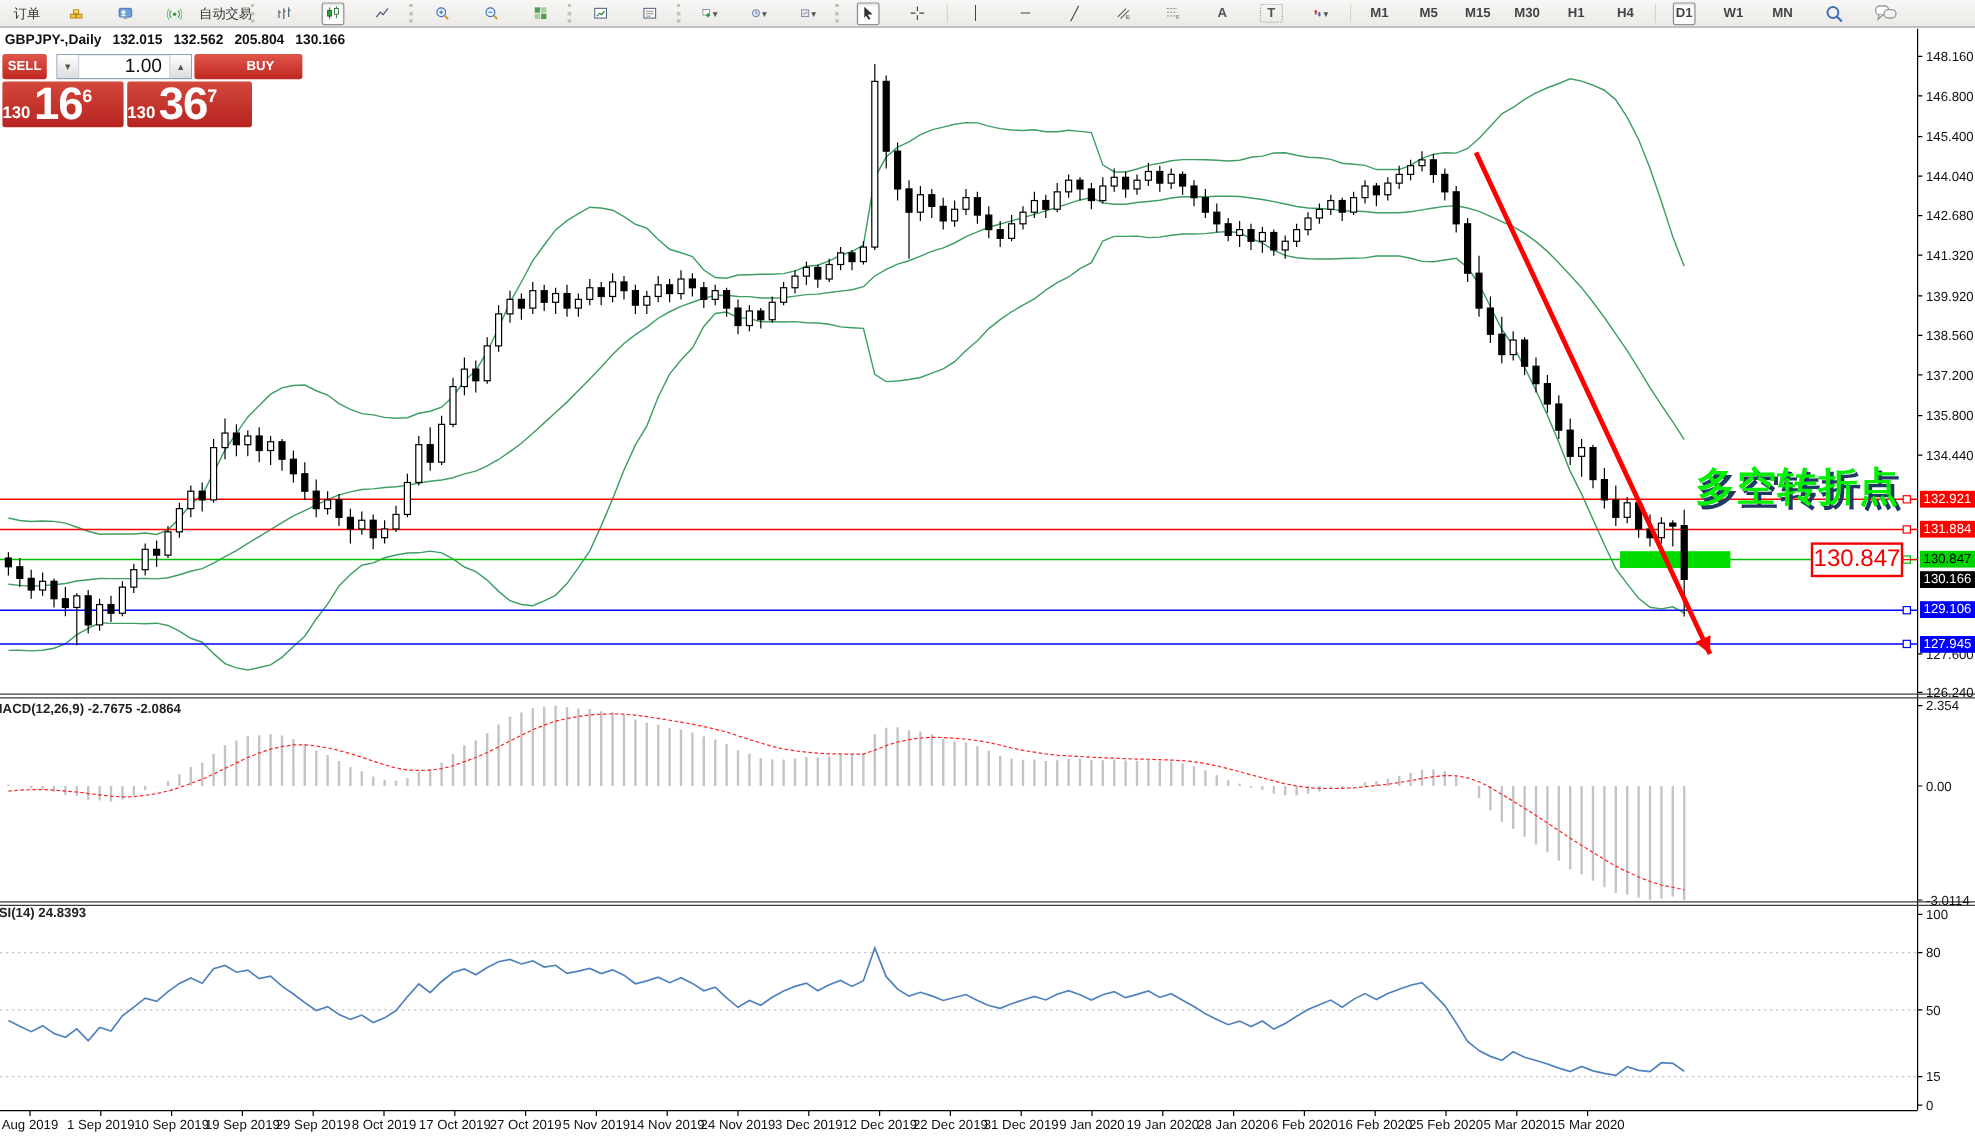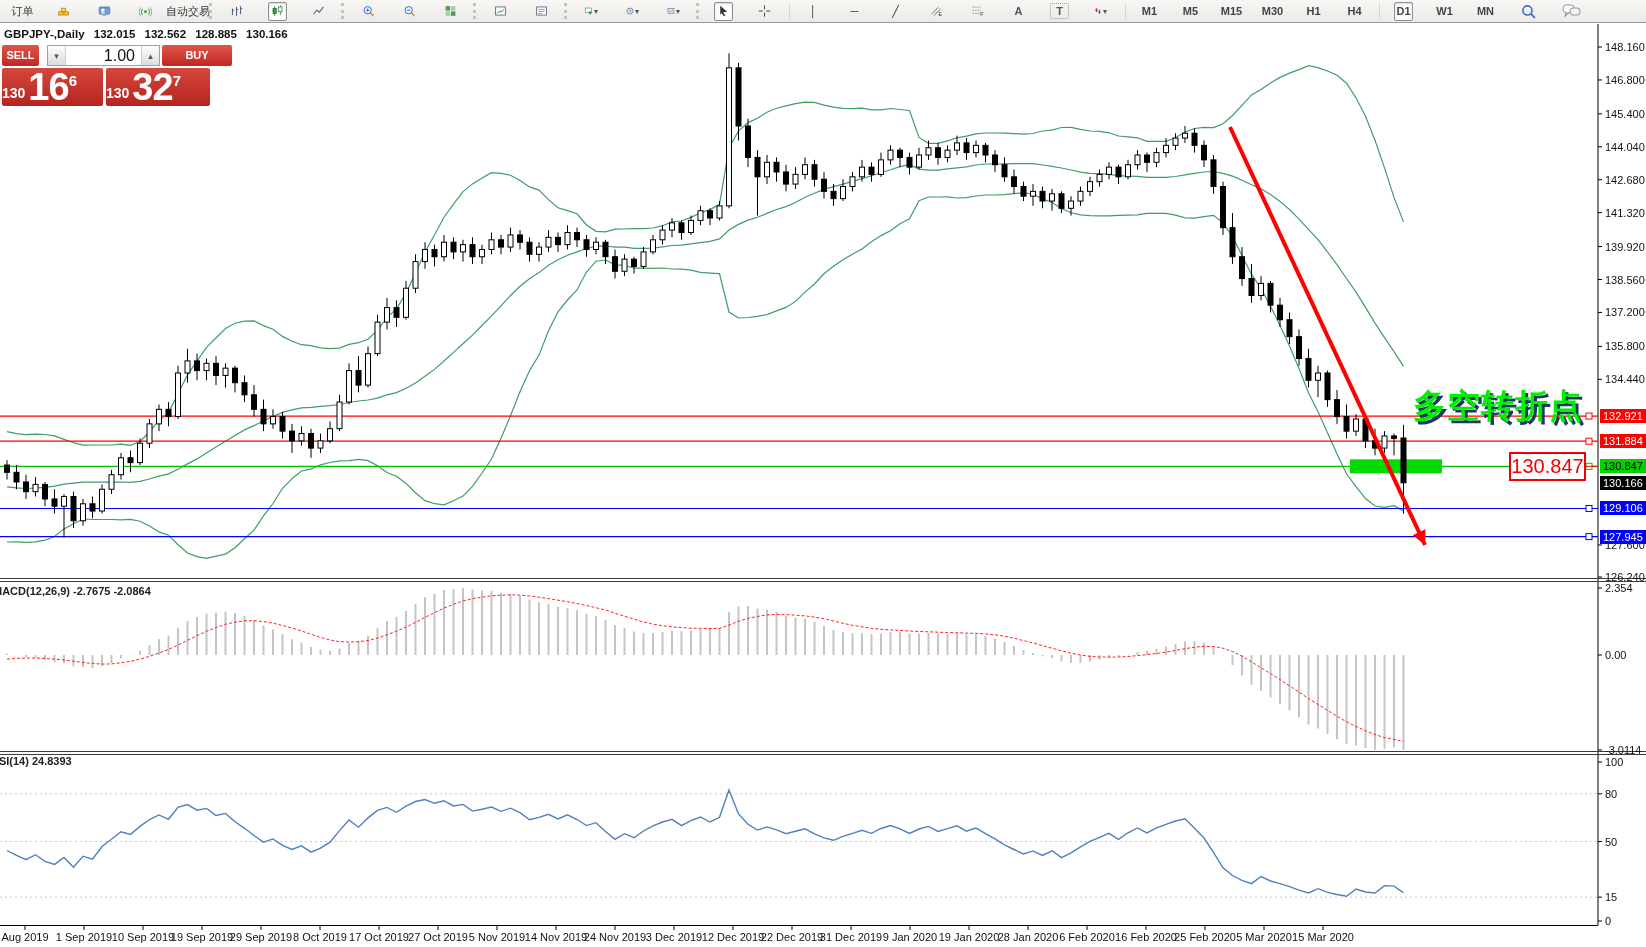--- a/index.html
+++ b/index.html
@@ -42,21 +42,21 @@
     position:absolute;left:1600px;width:45px;height:14px;z-index:6;
     font-size:11px;line-height:14px;padding-left:3px;color:#fff;
   }
   
   .trade-panel{position:absolute;left:2px;top:45px;width:208px;height:60px;z-index:20;}
   .tp-chip{
     position:absolute;top:0;height:21px;line-height:21px;text-align:center;color:#fff;
     font-size:11px;font-weight:bold;background:linear-gradient(#e0564a,#c02722);border-radius:2px;
   }
   #sell-chip{left:0;width:37px;text-align:center;}
-  #buy-chip{left:160px;width:70px;}
+  #buy-chip{left:160px;width:70px;padding-left:20px;}
   .tp-vol{
     position:absolute;left:45px;top:0;width:113px;height:21px;box-sizing:border-box;
     background:#fff;border:1px solid #8ea4bd;display:flex;align-items:center;
   }
   .tp-volbtn{
     width:17px;height:100%;display:flex;align-items:center;justify-content:center;
     background:linear-gradient(#fefefe,#dcdcdc);color:#555;font-size:9px;
   }
   .tp-volbtn.left{border-right:1px solid #c6d2de;}
   .tp-volbtn.right{border-left:1px solid #c6d2de;}
@@ -845,21 +845,21 @@
       <text x="1264" y="941">5 Mar 2020</text>
       <line x1="1323" y1="925" x2="1323" y2="930" stroke="#000"></line>
       <text x="1323" y="941">15 Mar 2020</text>
     </g>
   </svg>
 
 <div class="ohlc-header">
   <span>GBPJPY-,Daily</span>
   <span>132.015</span>
   <span>132.562</span>
-  <span>128.885</span>
+  <span>205.804</span>
   <span>130.166</span>
 </div>
 
 <div class="ind-label" id="macd-label">MACD(12,26,9) -2.7675 -2.0864</div>
 <div class="ind-label" id="rsi-label">RSI(14) 24.8393</div>
 
 <div class="trade-panel">
   <div class="tp-chip" id="sell-chip">SELL</div>
   <div class="tp-vol">
     <div class="tp-volbtn left">▾</div>
@@ -867,21 +867,21 @@
     <div class="tp-volbtn right">▴</div>
   </div>
   <div class="tp-chip" id="buy-chip">BUY</div>
   <div class="tp-price" id="sell-price">
     <span class="tp-pre">130</span>
     <span class="tp-big">16</span>
     <span class="tp-sup">6</span>
   </div>
   <div class="tp-price" id="buy-price">
     <span class="tp-pre">130</span>
-    <span class="tp-big">32</span>
+    <span class="tp-big">36</span>
     <span class="tp-sup">7</span>
   </div>
 </div>
 
 <div class="turning-point">多空转折点</div>
 <div class="level-callout">130.847</div>
 
 <div id="axis-labels">
     <div class="plabel" style="top: 409.089px; background: rgb(255, 0, 0); color: rgb(255, 255, 255);">132.921</div>
     <div class="plabel" style="top: 434.205px; background: rgb(255, 0, 0); color: rgb(255, 255, 255);">131.884</div>

